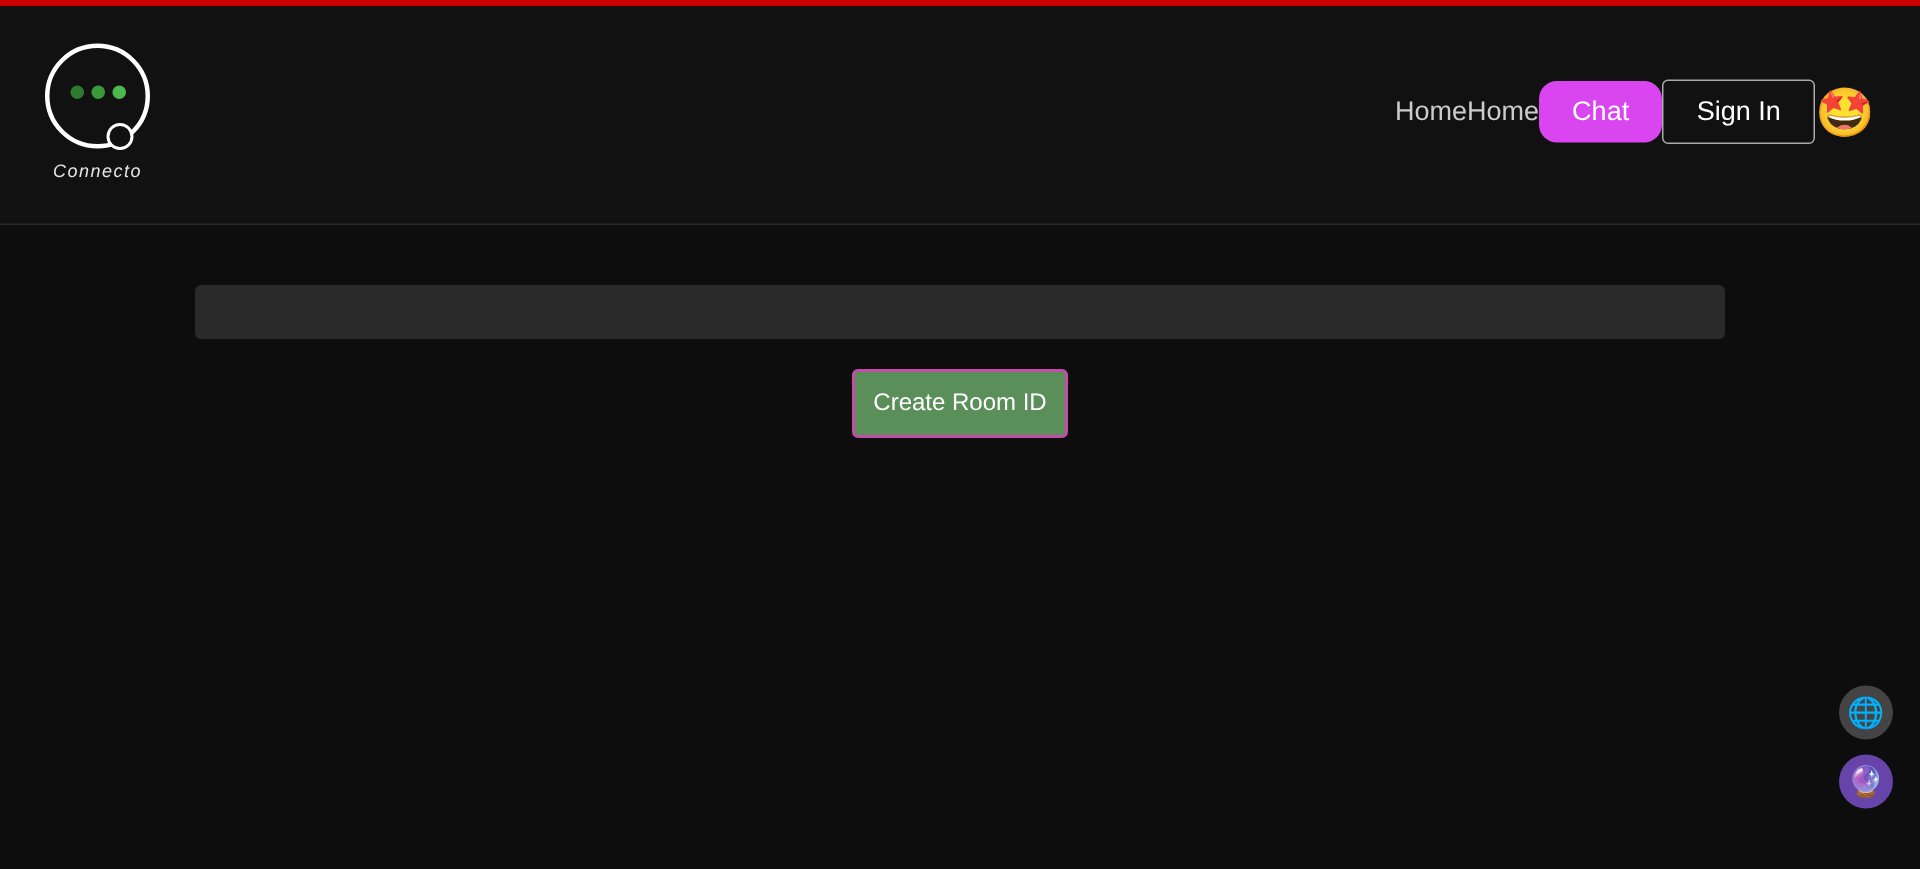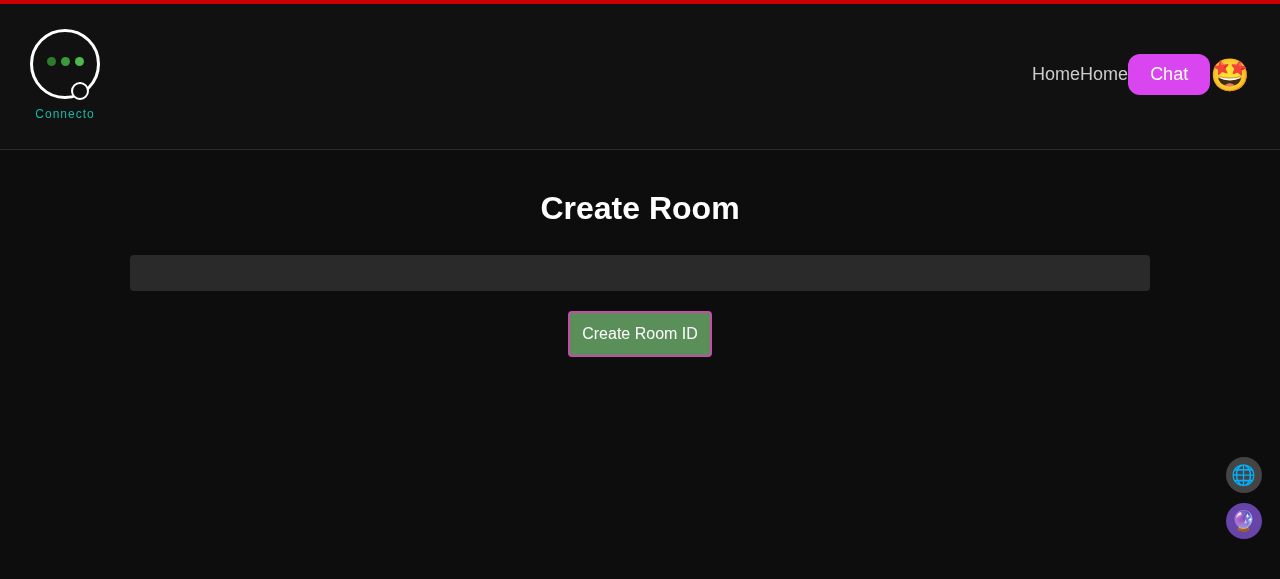--- a/index.html
+++ b/index.html
@@ -78,24 +78,25 @@
       width: 9px;
       height: 9px;
       border-radius: 50%;
     }
 
     .logo-dot.green1 { background-color: #2d7a2d; }
     .logo-dot.green2 { background-color: #3a9a3a; }
     .logo-dot.green3 { background-color: #4db84d; }
 
     .logo-text {
-      color: #14b8a6;
+      color: #e5e5e5;
       font-size: 12px;
       margin-top: 8px;
       letter-spacing: 1px;
+      font-style: italic;
     }
 
     .nav-links {
       display: flex;
       align-items: center;
     }
 
     .nav-link {
       color: #cccccc;
       text-decoration: none;
@@ -214,26 +215,26 @@
         <div class="logo-dot green3"></div>
       </div>
     </div>
     <span class="logo-text">Connecto</span>
   </div>
 
   <div class="nav-links">
     <a class="nav-link">Home</a>
     <a class="nav-link">Home</a>
     <button class="btn-chat">Chat</button>
+    <button class="btn-signin">Sign In</button>
     <span class="avatar-icon">🤩</span>
   </div>
 </nav>
 
 <main class="main-content">
-  <h1 class="page-title">Create Room</h1>
   <input class="room-input" type="text" placeholder="" style="">
   <button class="btn-create-room">Create Room ID</button>
 </main>
 
 <div class="floating-icons">
   <div class="floating-icon globe">🌐</div>
   <div class="floating-icon purple">🔮</div>
 </div>
 
 </body></html>

